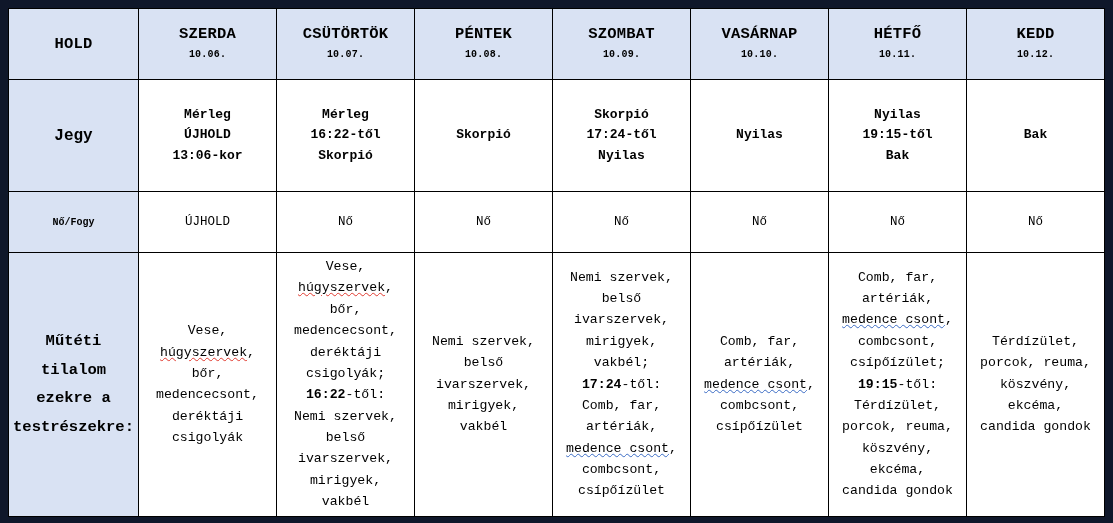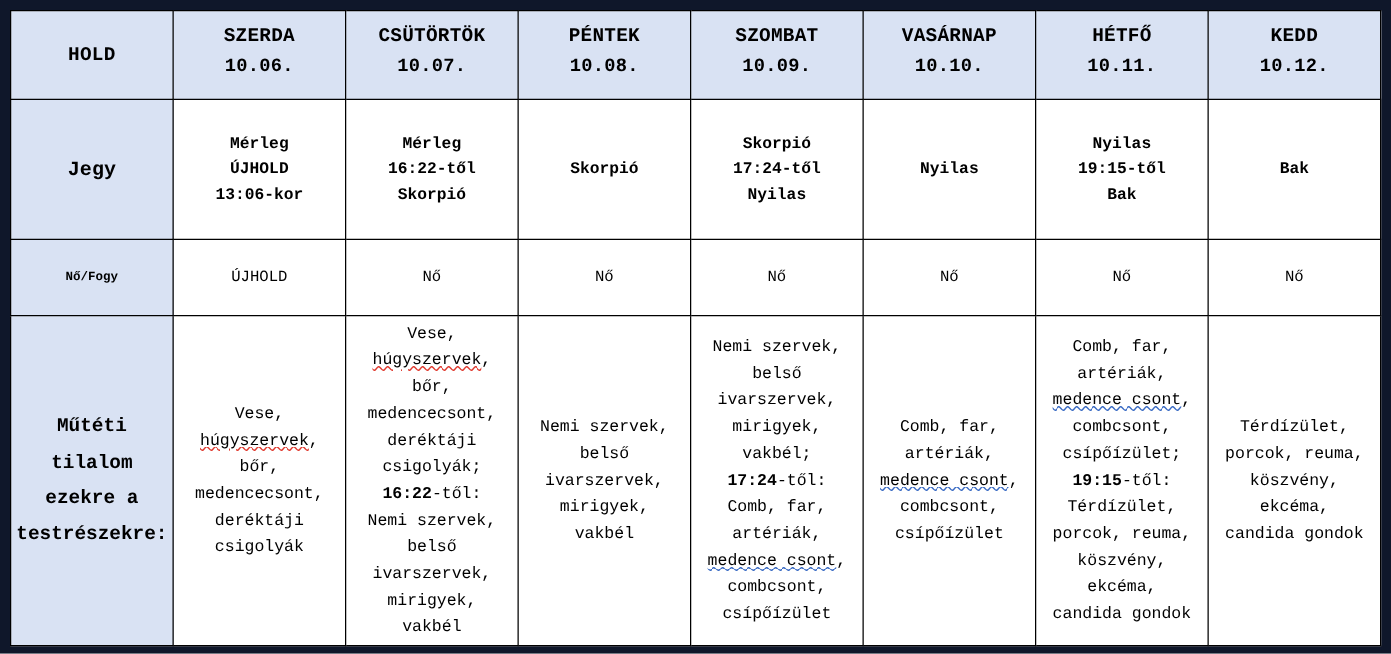--- a/index.html
+++ b/index.html
@@ -45,21 +45,21 @@
     background: #D9E2F3;
     height: 66px;
     font-weight: bold;
     font-size: 15.5px;
     letter-spacing: 0.2px;
   }
   td.hdr-corner {
     font-size: 16px;
   }
   .hdr-day-name { display: block; line-height: 1.35; }
-  .hdr-day-date { display: block; line-height: 1.9; font-size: 15px; }
+  .hdr-day-date { display: block; line-height: 1.9; font-size: 10px; }
 
   
   tr.row-sign td { height: 107px; font-size: 13px; }
   tr.row-sign td.rowlabel { background: #D9E2F3; font-weight: bold; font-size: 16px; }
   tr.row-sign td.cell { font-weight: bold; line-height: 1.55; }
   .sline { display: block; }
 
   
   tr.row-wax td { height: 56px; font-size: 12.5px; }
   tr.row-wax td.rowlabel { background: #D9E2F3; font-weight: bold; font-size: 10px; }

